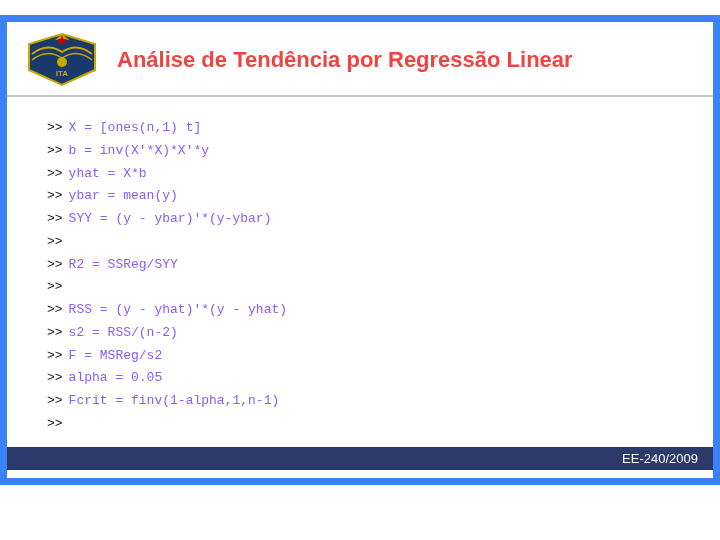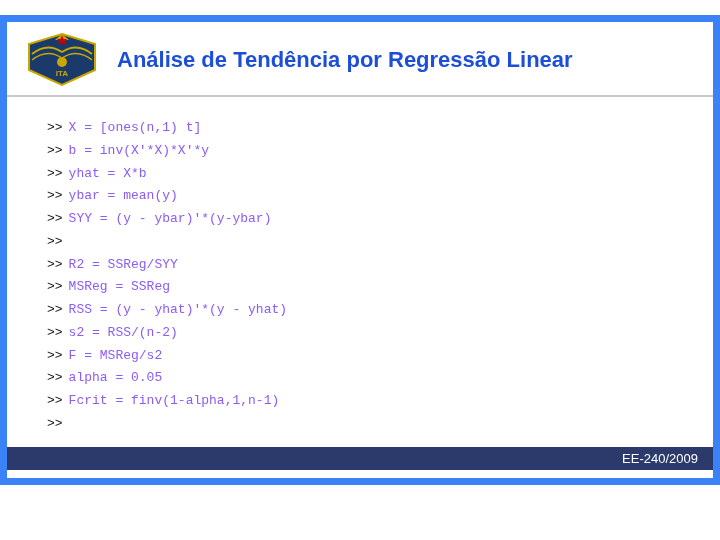--- a/index.html
+++ b/index.html
@@ -42,21 +42,21 @@
     }
 
     .logo-svg {
       width: 70px;
       height: 55px;
     }
 
     .header-title {
       font-size: 22px;
       font-weight: bold;
-      color: #1d4ed8;
+      color: #ef4444;
       font-family: Arial, sans-serif;
     }
 
     
     .main-content {
       padding: 20px 40px 10px 40px;
       background: #ffffff;
     }
 
     .code-block {
@@ -152,21 +152,20 @@
         </div>
         <div class="code-line">
           <span class="prompt">&gt;&gt;</span>
         </div>
         <div class="code-line">
           <span class="prompt">&gt;&gt;</span>
           <span class="code-text">R2 = SSReg/SYY</span>
         </div>
         <div class="code-line">
           <span class="prompt">&gt;&gt;</span>
-          <span class="code-text">MSReg = SSReg</span>
         </div>
         <div class="code-line">
           <span class="prompt">&gt;&gt;</span>
           <span class="code-text">RSS = (y - yhat)'*(y - yhat)</span>
         </div>
         <div class="code-line">
           <span class="prompt">&gt;&gt;</span>
           <span class="code-text">s2 = RSS/(n-2)</span>
         </div>
         <div class="code-line">

